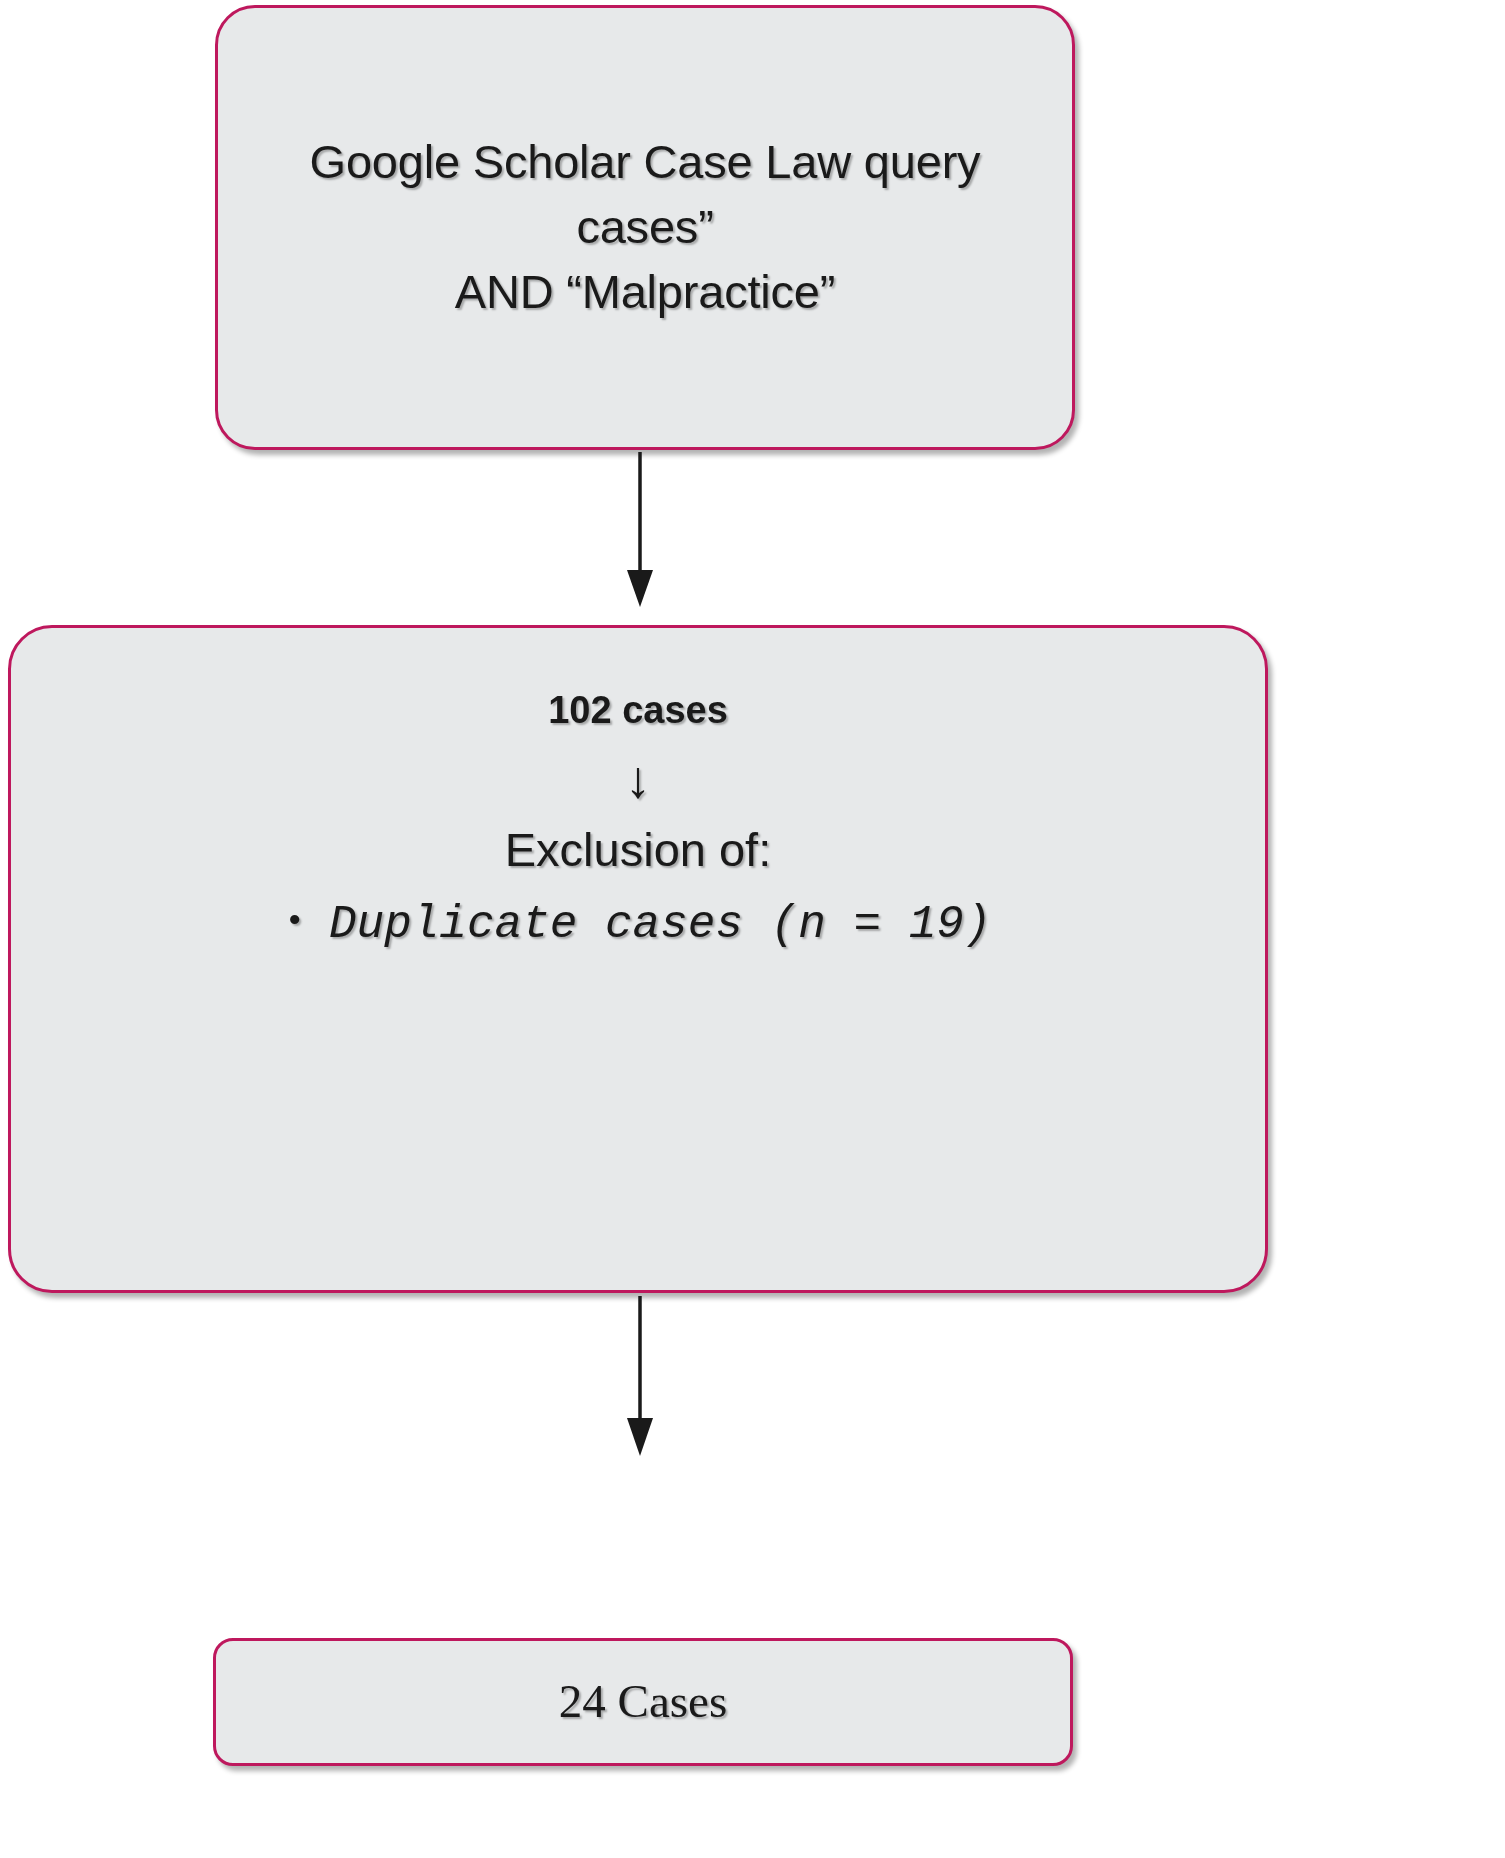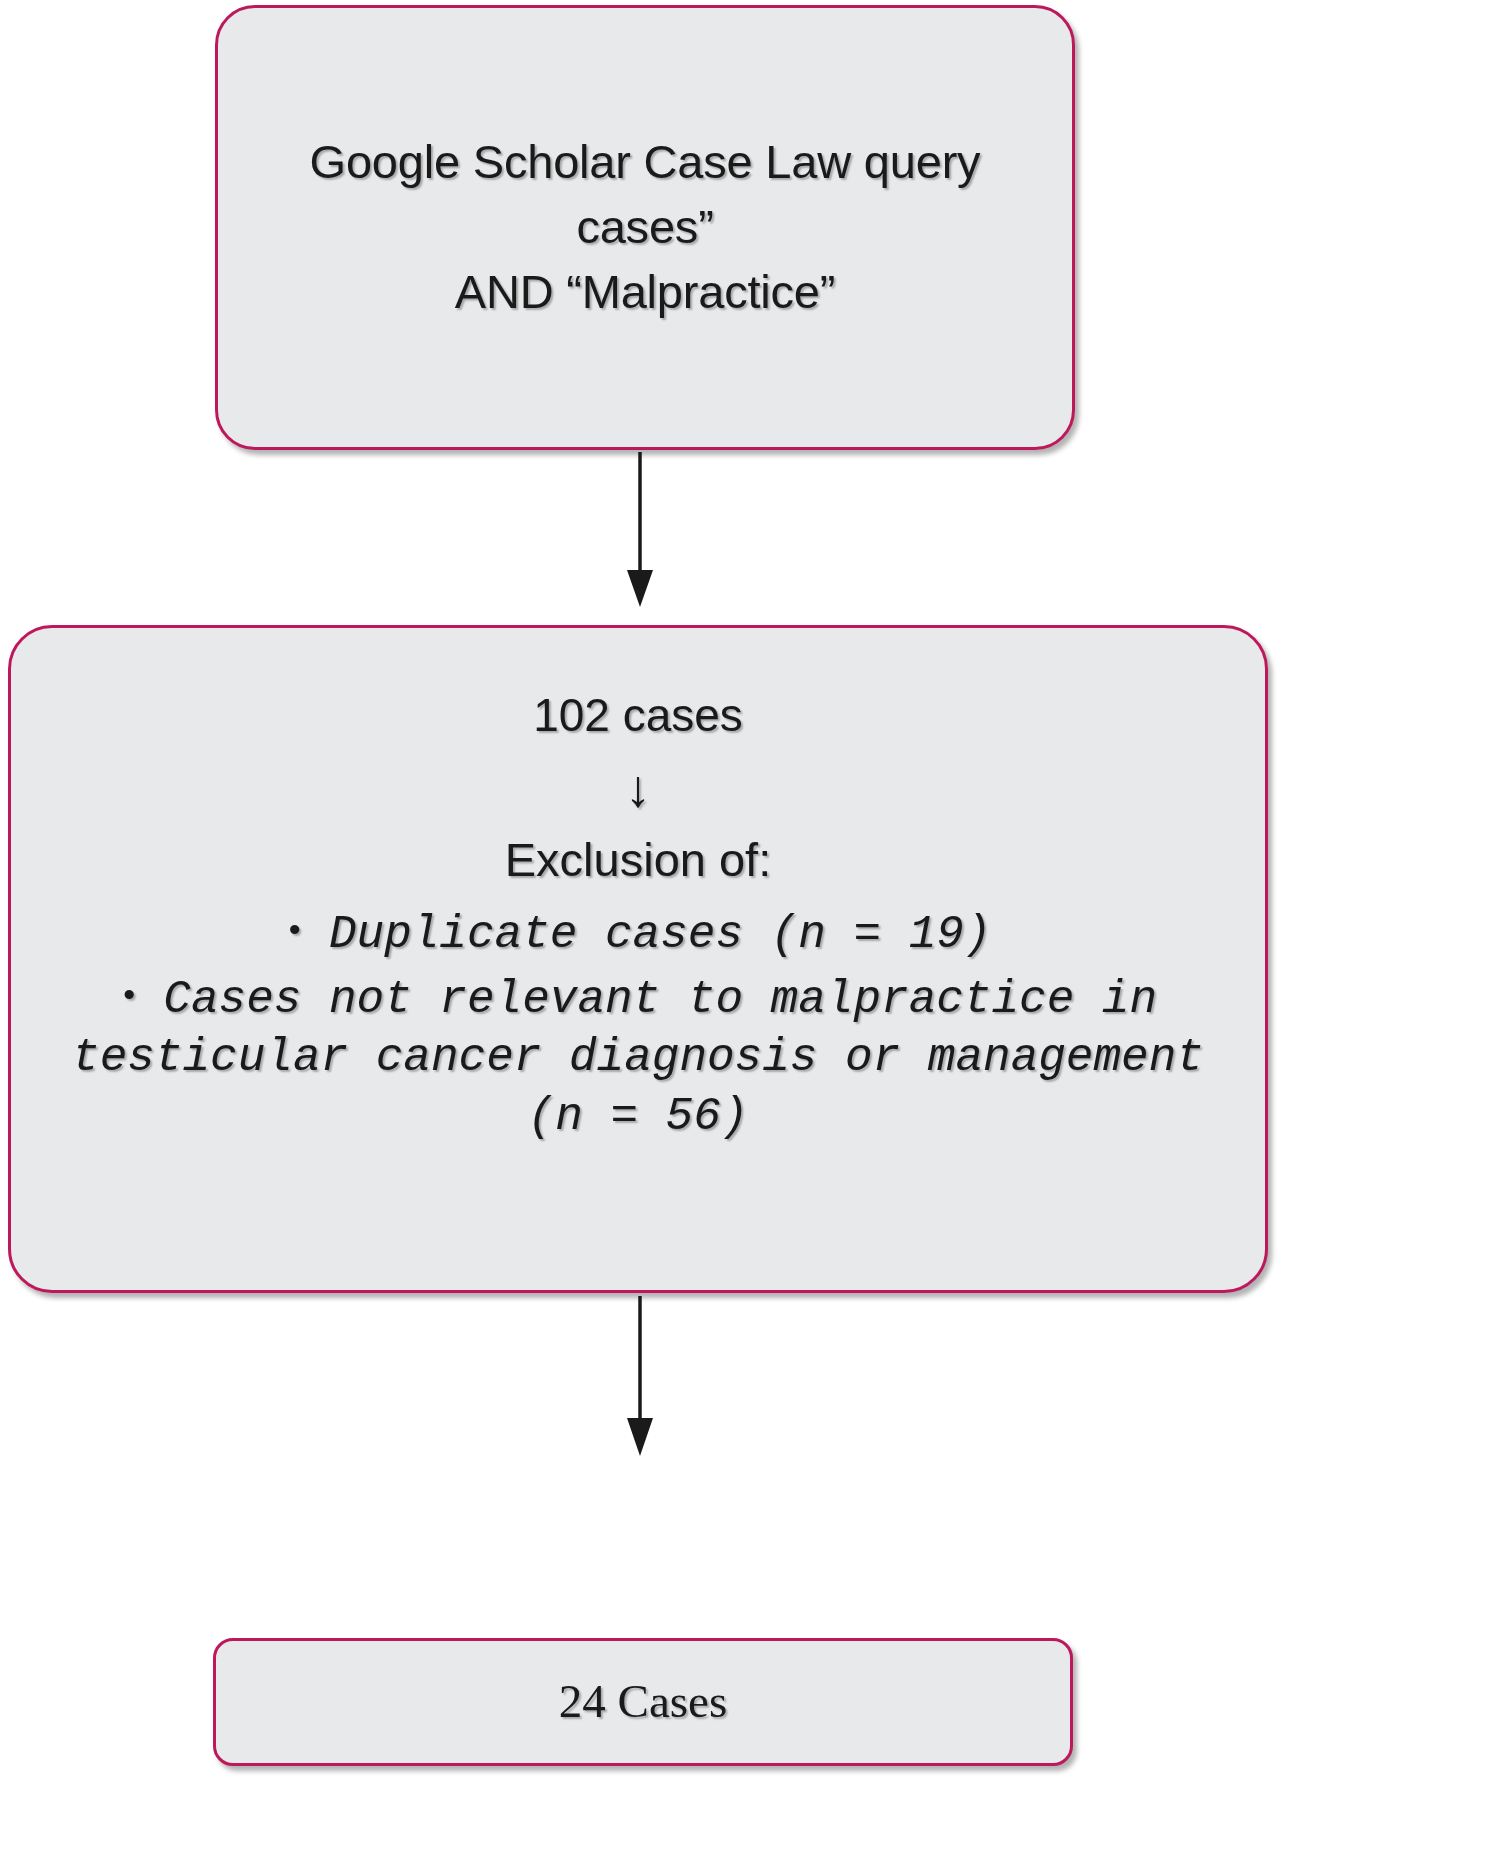--- a/index.html
+++ b/index.html
@@ -57,23 +57,24 @@
   #box-screen {
     left: 8px;
     top: 625px;
     width: 1260px;
     height: 668px;
     border-radius: 44px;
     justify-content: flex-start;
     padding-top: 60px;
   }
   #box-screen .count {
-    font-size: 46px;
+    font-size: 38px;
     line-height: 1.2;
     text-shadow: 2px 2px 2px rgba(0,0,0,0.28);
+    font-weight: bold;
   }
   #box-screen .down-glyph {
     font-size: 52px;
     line-height: 1.45;
     margin-top: 8px;
     text-shadow: 2px 2px 2px rgba(0,0,0,0.25);
   }
   #box-screen .excl-head {
     font-size: 47px;
     line-height: 1.3;
@@ -145,23 +146,20 @@
   </div>
 
   <div class="flow-box" id="box-screen">
     <div class="count">102 cases</div>
     <div class="down-glyph">↓</div>
     <div class="excl-head">Exclusion of:</div>
     <ul class="excl-list">
       <li>
         <span class="bullet">•</span><span>Duplicate cases (n = 19)</span>
       </li>
-      <li>
-        <span class="bullet">•</span><span>Cases not relevant to malpractice in testicular cancer diagnosis or management (n = 56)</span>
-      </li>
     </ul>
   </div>
 
   <div class="connector" id="connector-2">
     <svg width="80" height="165" viewBox="0 0 80 165">
       <line x1="40" y1="0" x2="40" y2="130" stroke="#1a1a1a" stroke-width="3.5"></line>
       <polygon points="40,160 27,122 53,122" fill="#1a1a1a"></polygon>
     </svg>
   </div>
 

